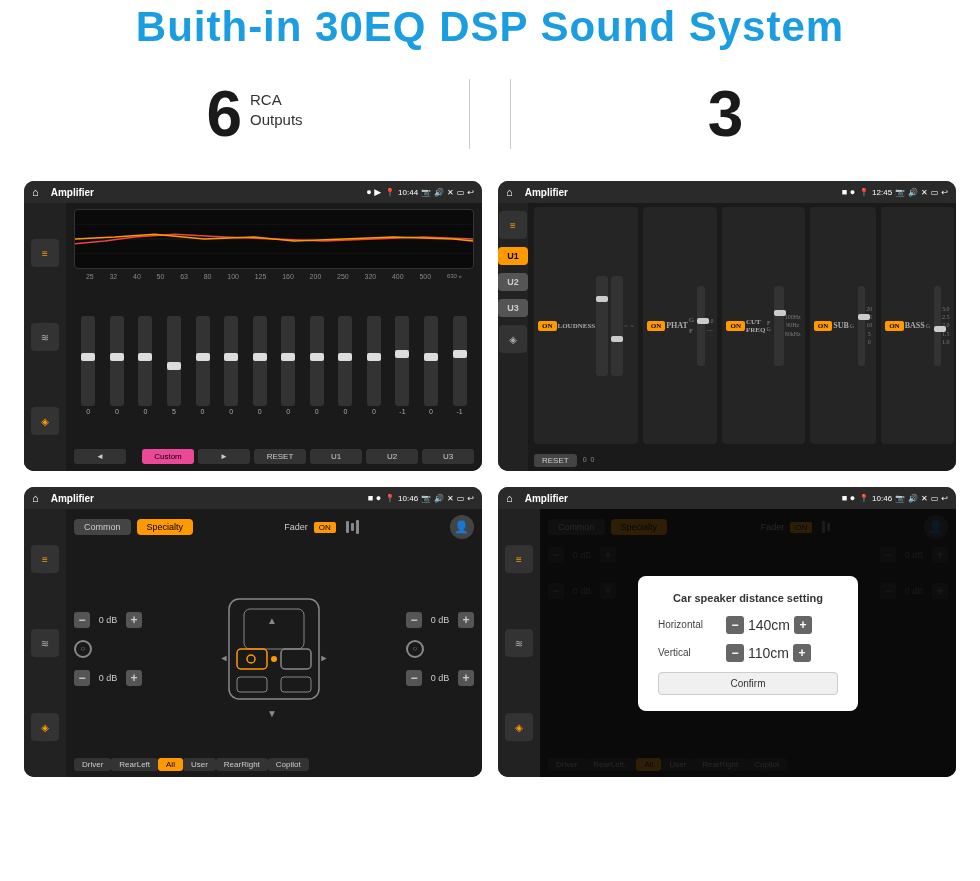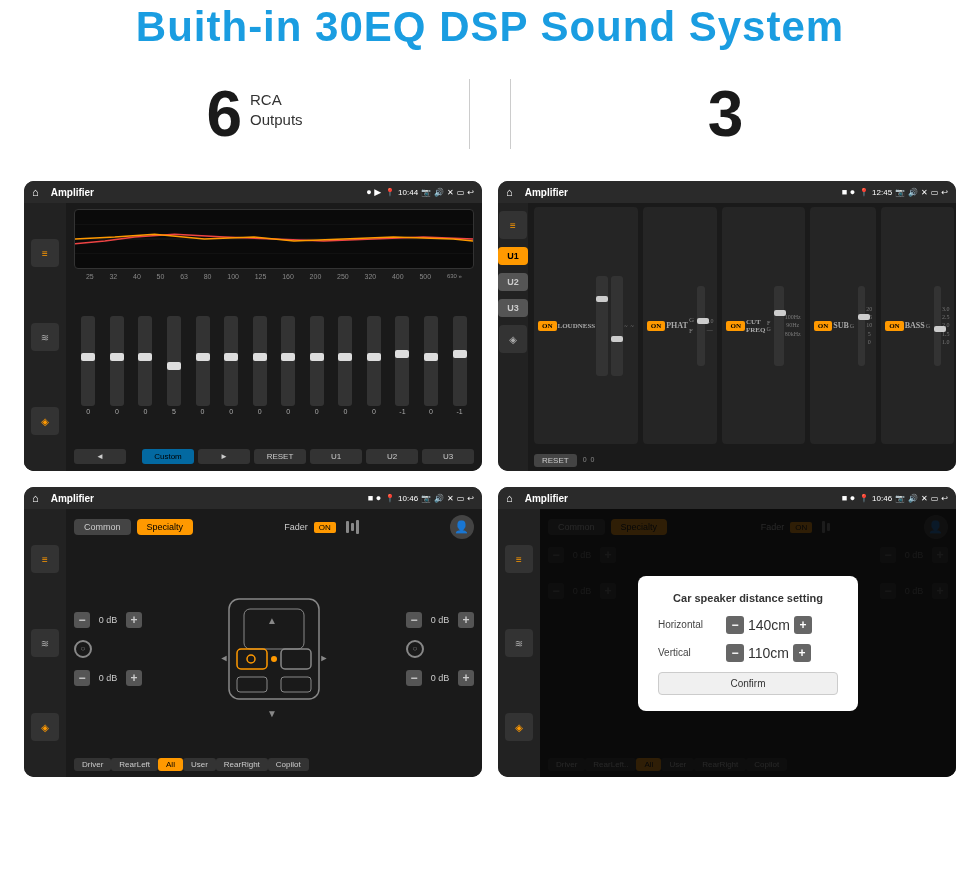--- a/index.html
+++ b/index.html
@@ -195,21 +195,21 @@
     }
     .eq-btn {
       background: #333;
       color: #ccc;
       font-size: 8px;
       padding: 3px 6px;
       border-radius: 3px;
       flex: 1;
       text-align: center;
     }
-    .eq-btn.active { background: #0369a1; color: #000; margin-left: 12px; }
+    .eq-btn.active { background: #ec4899; color: #000; margin-left: 12px; }
 
     
     .screen2-body {
       display: flex;
       height: calc(100% - 22px);
     }
     .crossover-sidebar {
       width: 42px;
       background: #222;
       display: flex;

